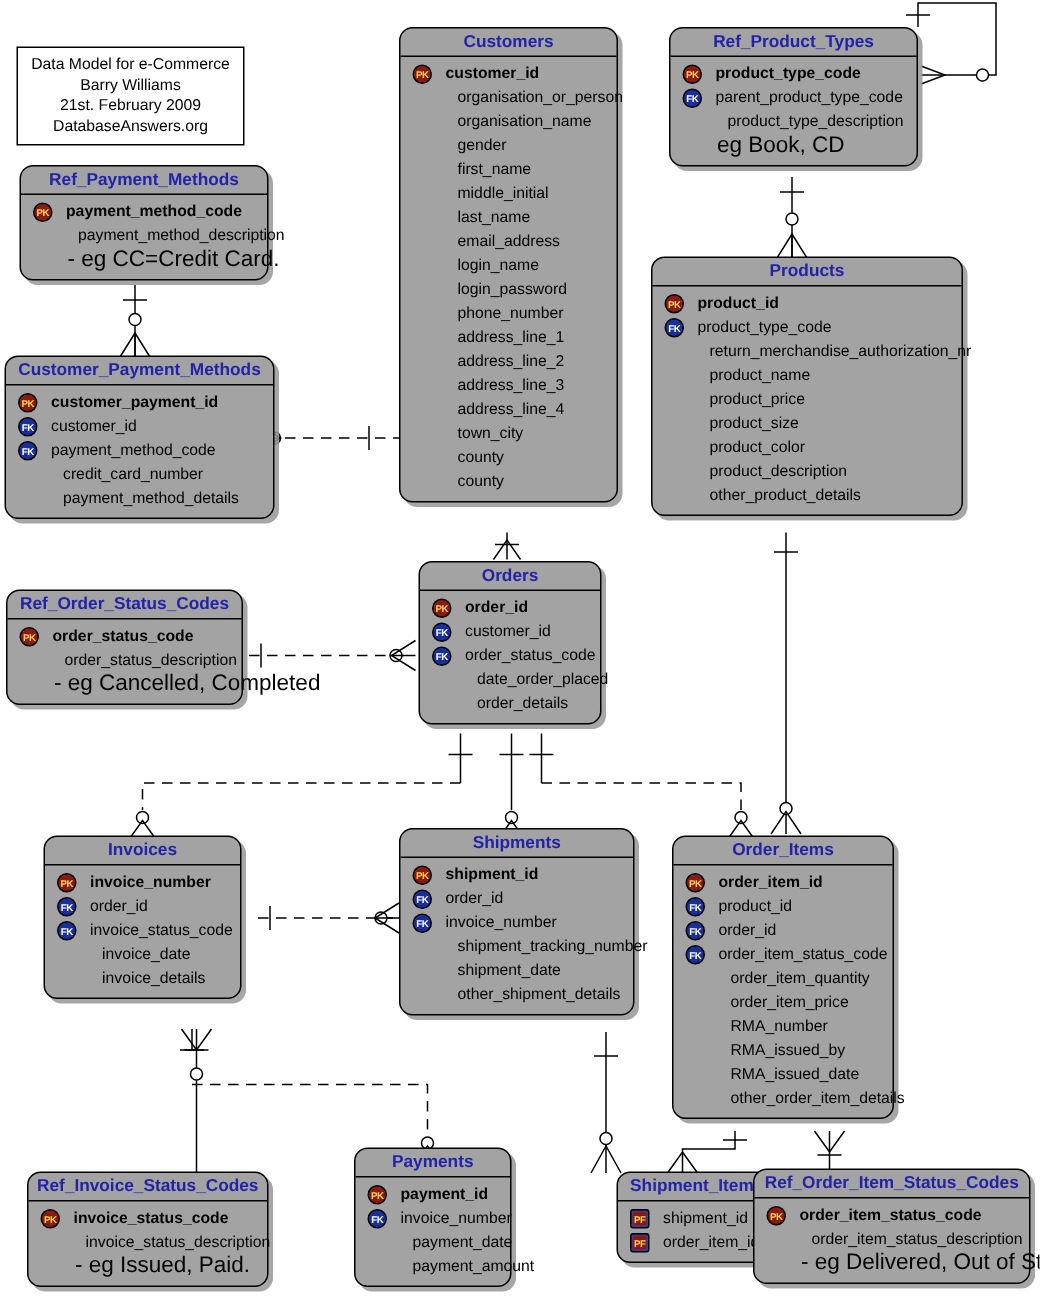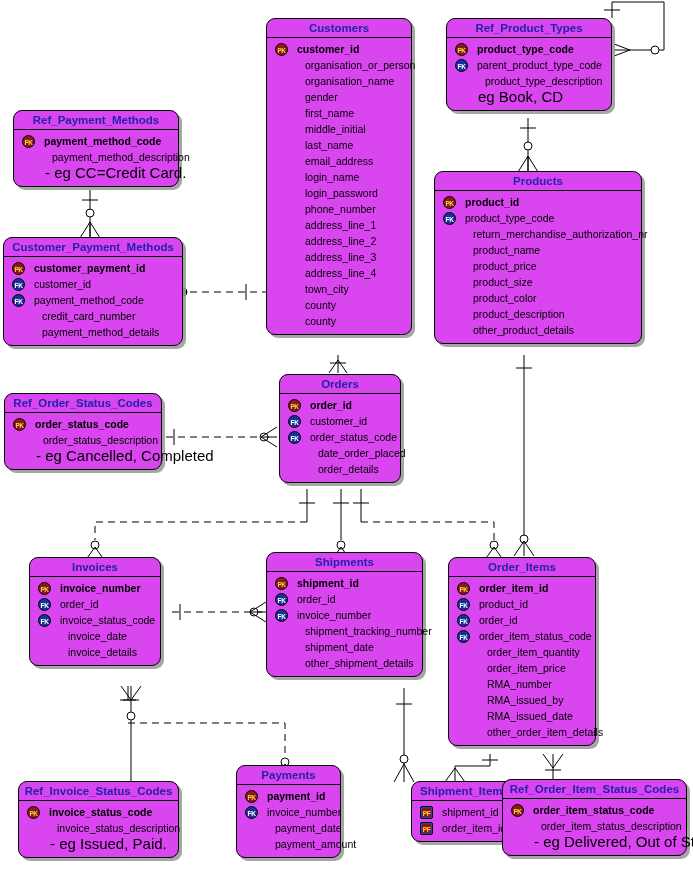--- a/index.html
+++ b/index.html
@@ -14,21 +14,21 @@
 
   
   .note{
     position:absolute;border:1px solid #000;background:#fff;
     text-align:center;color:#000;font-size:10.5px;line-height:13.5px;
     padding:5px 6px 6px 6px;box-sizing:border-box;z-index:5;
   }
 
   
   .entity{
-    position:absolute;background:#d946ef;border:1px solid #000;
+    position:absolute;background:#a3a3a3;border:1px solid #000;
     border-radius:9px;box-sizing:border-box;z-index:5;
     box-shadow:3px 3px 0 0 rgba(150,150,150,0.85);
   }
   .entity .ehead{
     text-align:center;color:#2222aa;font-weight:bold;font-size:11.5px;
     padding:3px 4px 3px 4px;border-bottom:1px solid #000;
     white-space:nowrap;letter-spacing:0px;
   }
   .entity .ebody{padding:3px 0 5px 0;}
   .attr{
@@ -185,20 +185,26 @@
       <polyline class="crow" points="445,782 455,768 465,782"></polyline>
     </g>
 
     <g>
       <line class="solid" x1="553" y1="754" x2="553" y2="782"></line>
       <line class="solid" x1="545" y1="770" x2="561" y2="770"></line>
       <polyline class="crow" points="543,754 553,768 563,754"></polyline>
     </g>
   </svg>
 
+  <div class="note" style="left:11px;top:31px;width:152px;height:66px;">
+    <div>Data Model for e-Commerce</div>
+    <div>Barry Williams</div>
+    <div>21st. February 2009</div>
+    <div>DatabaseAnswers.org</div>
+  </div>
 
   <div class="entity" id="e-ref_payment_methods" style="left:13px;top:110px;width:166px;">
       <div class="ehead">Ref_Payment_Methods</div>
       <div class="ebody">
         <div class="attr pk"><span class="badge pk">PK</span><span class="nm">payment_method_code</span></div>
         <div class="attr plain"><span class="nm">payment_method_description</span></div>
         <div class="attr plain note-attr"><span class="nm">- eg CC=Credit Card.</span></div>
       </div>
     </div>
 

